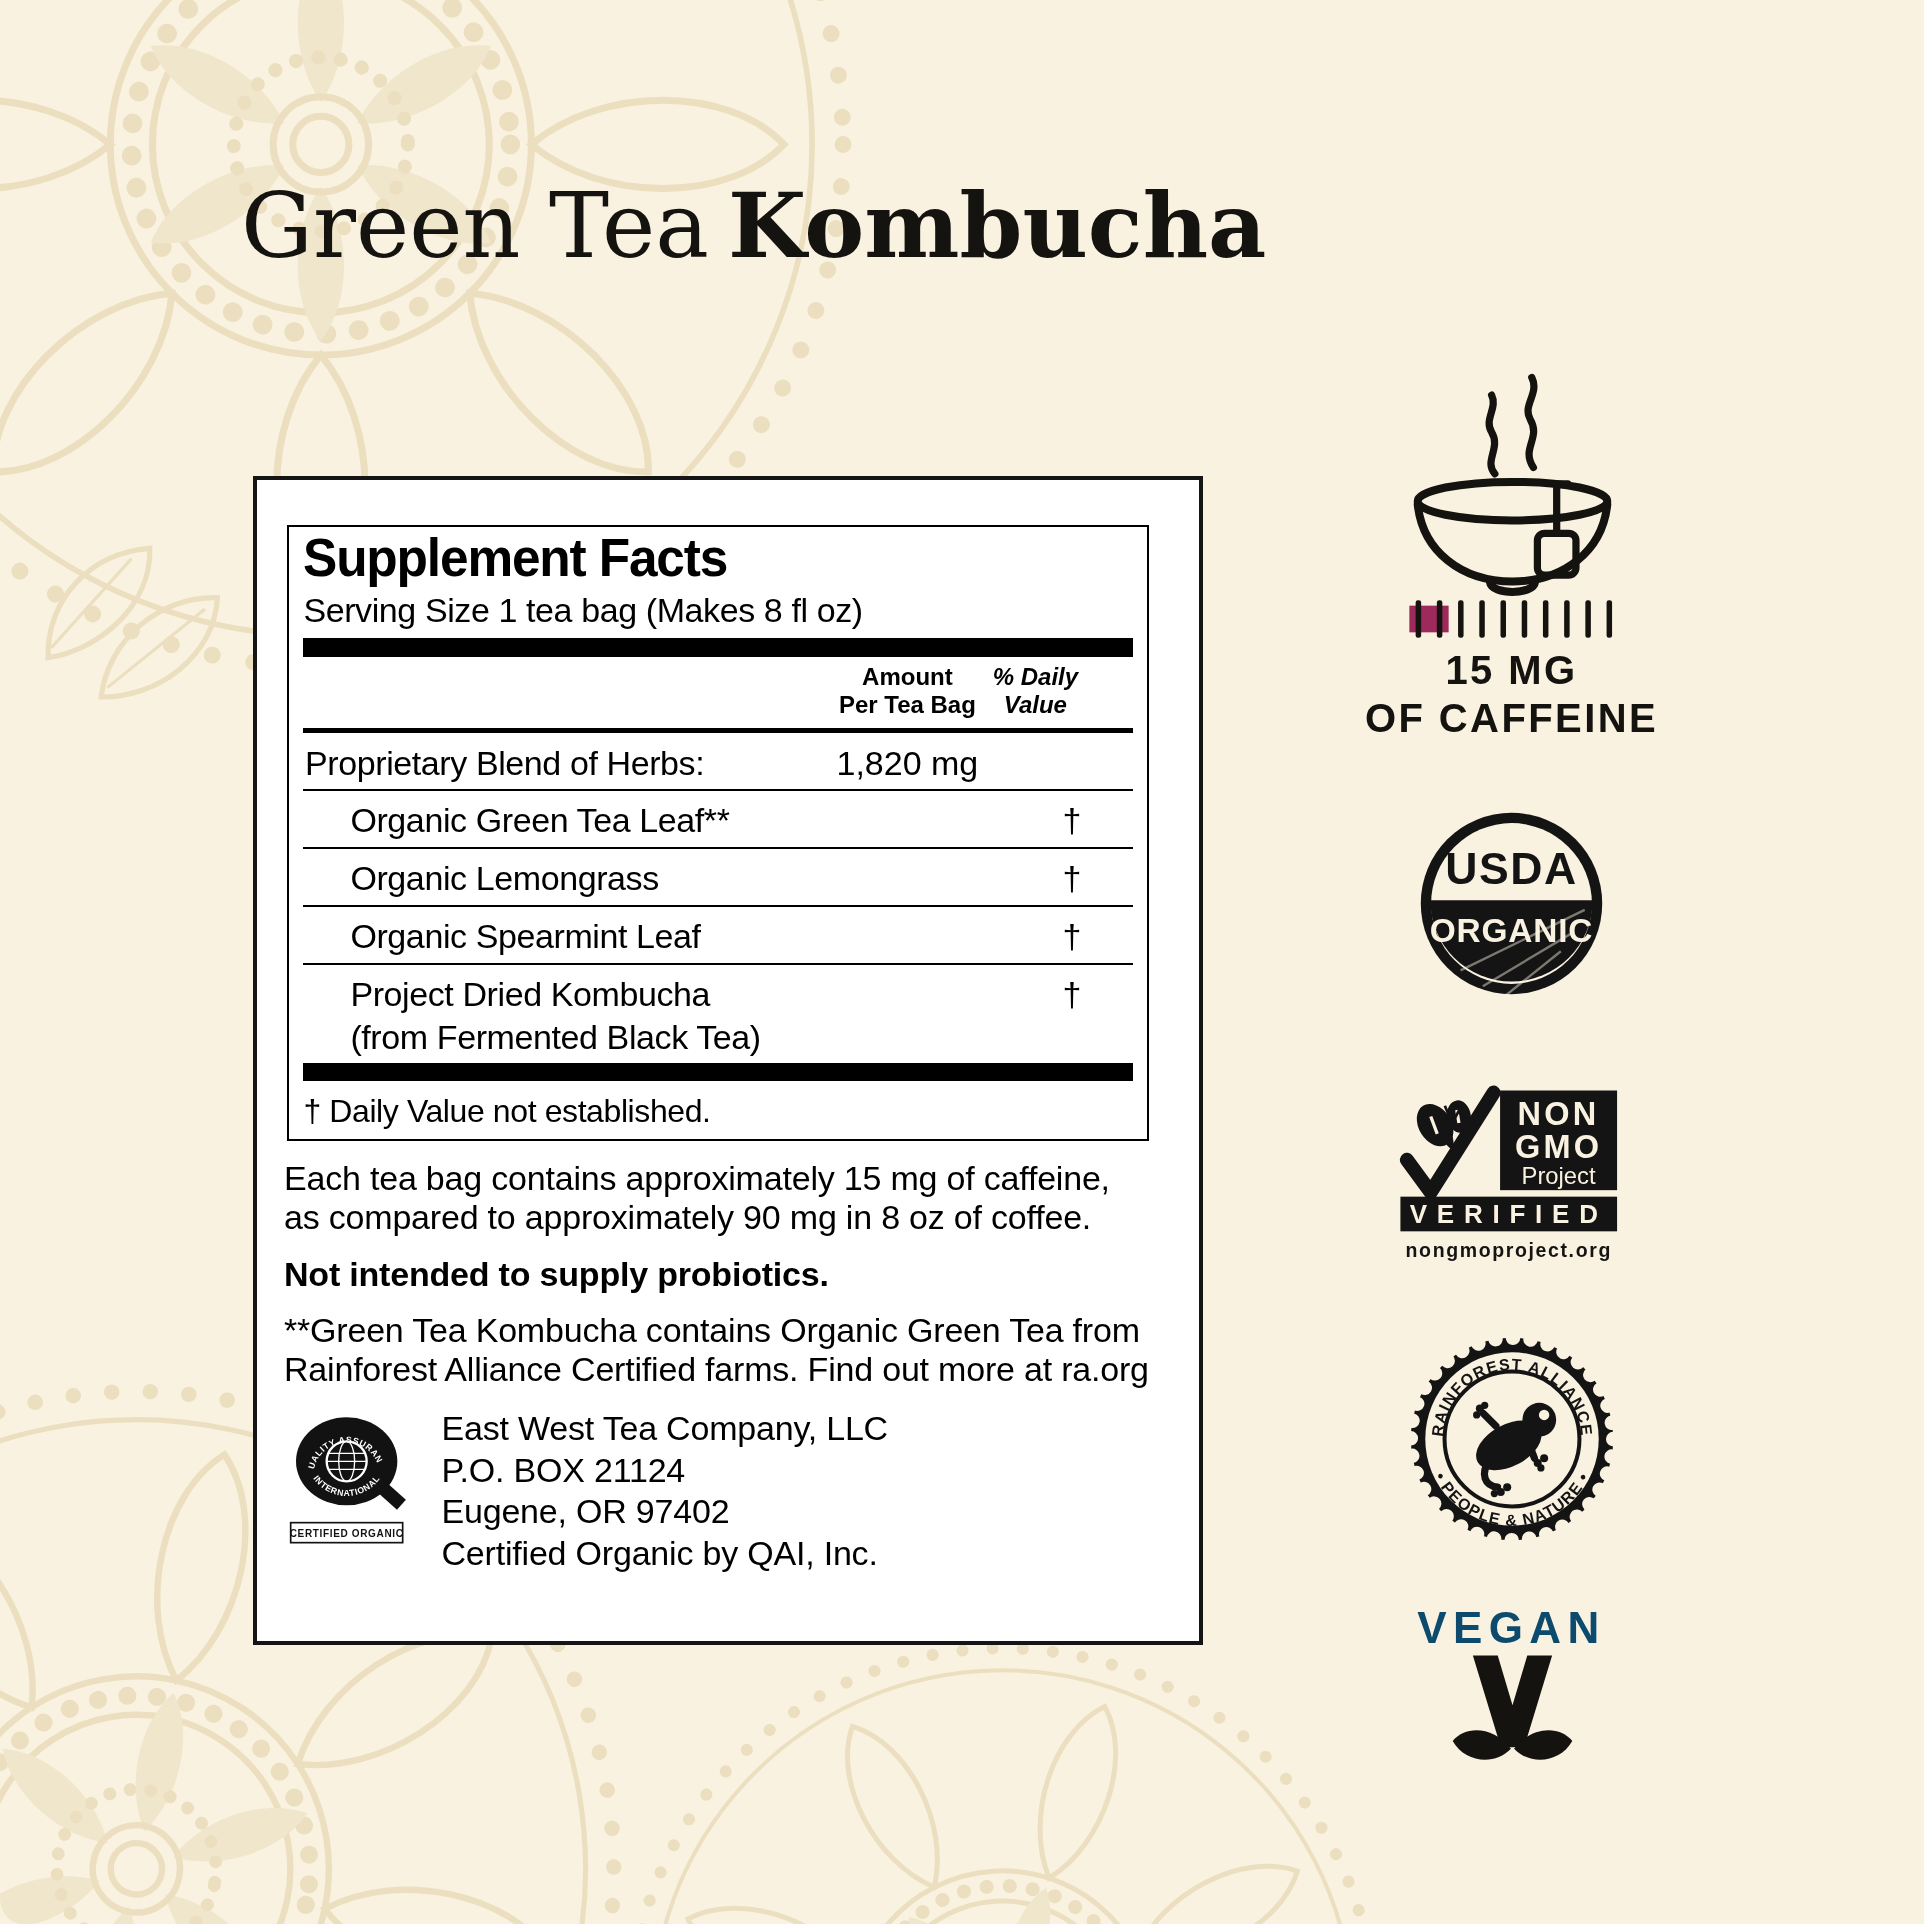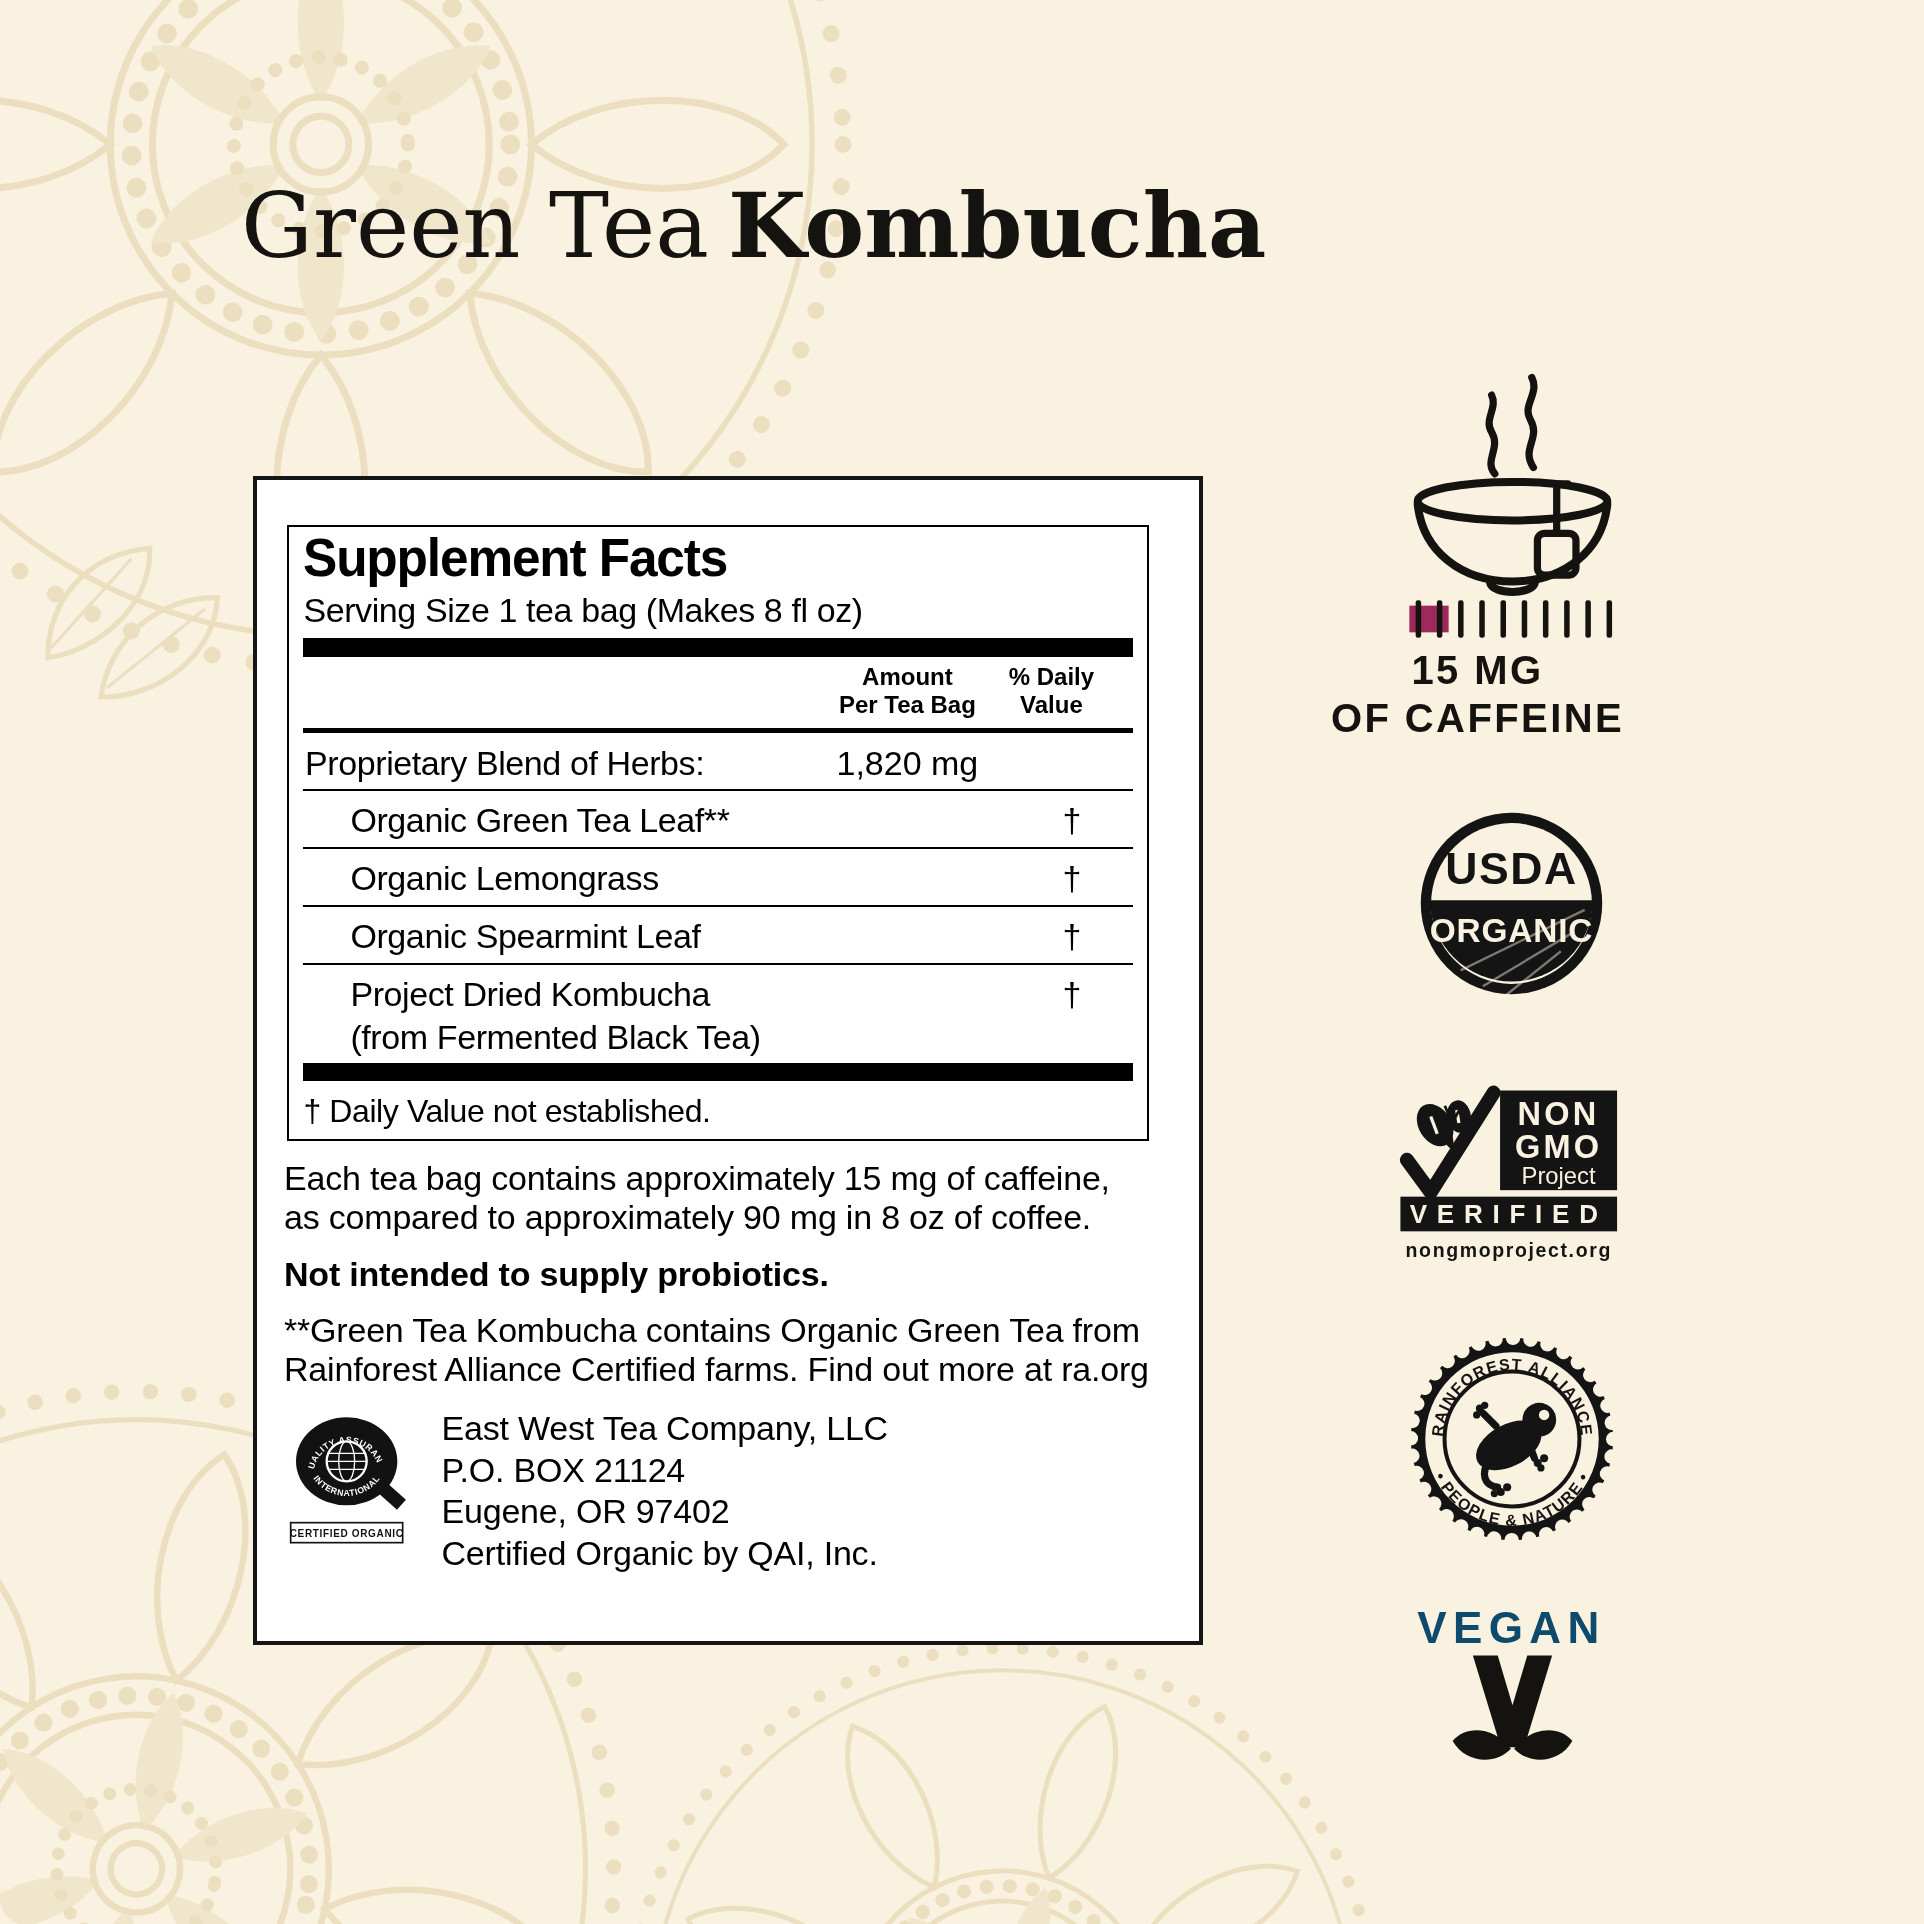--- a/index.html
+++ b/index.html
@@ -22,21 +22,21 @@
 
   .facts-box{margin:45px 0 0 30px;width:862px;border:2.4px solid #000;box-sizing:border-box;
              padding:3.2px 14.4px 9.6px 14.4px;color:#000;}
   .facts-heading{font-size:53px;font-weight:700;letter-spacing:-1.2px;line-height:1.05;
                  transform:scaleX(.97);transform-origin:left;white-space:nowrap;}
   .serving{font-size:34px;margin-top:4.8px;letter-spacing:-0.4px;white-space:nowrap;}
   .bar{height:18.4px;background:#000;margin-top:8.8px;}
   .cols{position:relative;height:71px;}
   .hdr{position:absolute;top:6.4px;font-weight:700;font-size:24px;line-height:1.15;text-align:center;}
   .hdr-amount{left:508px;width:192px;}
-  .hdr-dv{left:684px;width:128px;}
+  .hdr-dv{left:668px;width:128px;font-style:italic;}
   .rule6{height:4.8px;background:#000;}
   .blend{position:relative;height:56px;border-bottom:2.4px solid #000;}
   .blend-label{position:absolute;left:1.6px;top:11.2px;font-size:34px;letter-spacing:-0.4px;white-space:nowrap;}
   .blend-amt{position:absolute;left:508px;width:192px;top:11.2px;font-size:34px;text-align:center;white-space:nowrap;}
   .ing{position:relative;height:56px;border-bottom:2.4px solid #000;}
   .ing.last{height:96px;border-bottom:none;}
   .ing-nm{position:absolute;left:47px;top:10.4px;font-size:34px;letter-spacing:-0.4px;white-space:nowrap;}
   .ing-nm2{position:absolute;left:47px;top:53px;font-size:34px;letter-spacing:-0.4px;white-space:nowrap;}
   .dag{position:absolute;left:722px;width:93px;top:10.4px;text-align:center;font-size:34px;}
   .bar2{height:18.4px;background:#000;margin-top:2.4px;}
@@ -46,21 +46,21 @@
         letter-spacing:-0.2px;}
   .para .ln{display:block;white-space:nowrap;}
   .bold{font-weight:700;}
   .company{display:flex;align-items:flex-start;margin:19px 0 0 30.5px;}
   .qai-wrap{width:120px;flex:0 0 auto;}
   .addr{margin-left:34px;font-size:34px;line-height:1.22;color:#000;letter-spacing:-0.2px;}
   .addr div{white-space:nowrap;}
 
   
   .abs{position:absolute;}
-  .caf-line{position:absolute;left:1277px;width:401px;text-align:center;font-weight:700;
+  .caf-line{position:absolute;left:1311px;width:401px;text-align:center;font-weight:700;
             font-size:40px;letter-spacing:2.4px;color:#15130f;white-space:nowrap;}
   .vegan-label{position:absolute;left:1351px;top:1603px;width:321px;text-align:center;
                font-weight:700;font-size:44px;letter-spacing:6.4px;color:#0c4a6e;}
 </style>
 </head>
 <body>
 
 <div class="canvas">
 
   <svg class="bg-pattern" viewBox="0 0 2400 2400" aria-hidden="true">

